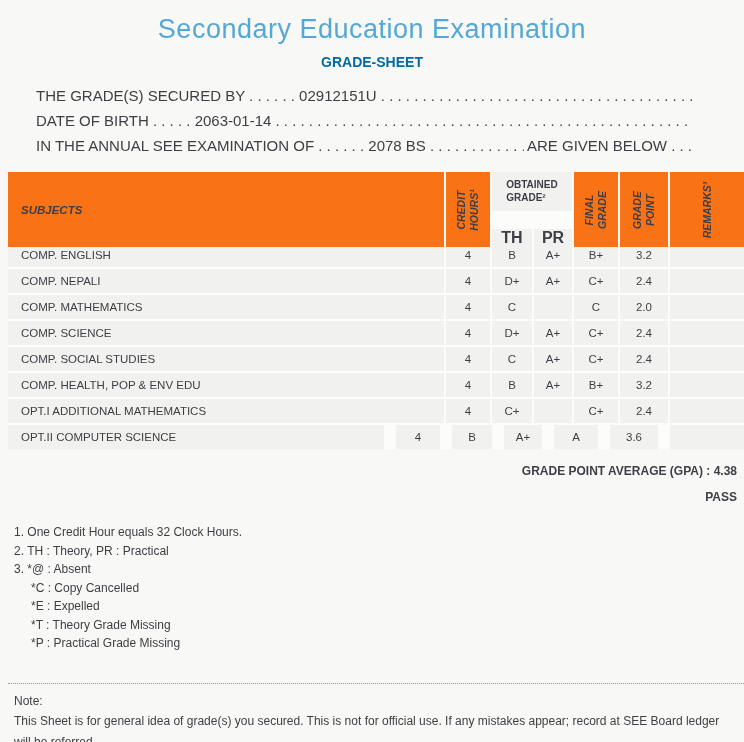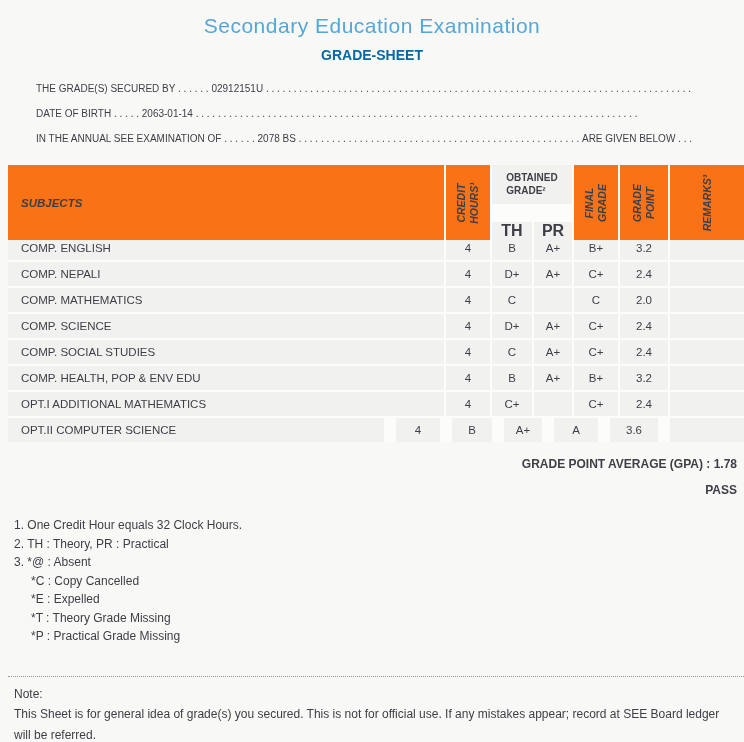--- a/index.html
+++ b/index.html
@@ -8,40 +8,40 @@
     background: #f8f8f7;
     font-family: "Liberation Sans", sans-serif;
     color: #3e3e46;
     overflow: hidden;
   }
   .sheet { padding-top: 14px; }
 
   
   .page-title {
     text-align: center;
-    font-size: 21px;
+    font-size: 27px;
     font-weight: 400;
     letter-spacing: 0.5px;
     color: #54a7d7;
   }
   .sheet-subtitle {
     text-align: center;
     font-size: 14px;
     font-weight: 700;
     color: #0369a1;
     margin-top: 9px;
   }
 
   
   .info-block { margin-top: 13px; }
   .info-line {
     display: flex;
     width: 656px;
     margin-left: 36px;
-    font-size: 10px;
+    font-size: 15px;
     line-height: 25px;
     white-space: pre;
     overflow: hidden;
   }
   .info-line .prefix { flex: 0 0 auto; }
   .info-line .leader { flex: 1 1 auto; min-width: 0; overflow: hidden; }
   .info-line .suffix { flex: 0 0 auto; }
 
   
   .grades-table {
@@ -241,21 +241,21 @@
       <div class="td">4</div>
       <div class="td">B</div>
       <div class="td">A+</div>
       <div class="td">A</div>
       <div class="td">3.6</div>
       <div class="td"></div>
     </div>
   </div>
 
   <div class="summary">
-    <div class="gpa-line">GRADE POINT AVERAGE (GPA) : 1.78</div>
+    <div class="gpa-line">GRADE POINT AVERAGE (GPA) : 4.38</div>
     <div class="result-line">PASS</div>
   </div>
 
   <div class="footnotes">
     <div class="fn">1. One Credit Hour equals 32 Clock Hours.</div>
     <div class="fn">2. TH : Theory, PR : Practical</div>
     <div class="fn">3. *@ : Absent</div>
     <div class="fn-sub">*C : Copy Cancelled</div>
     <div class="fn-sub">*E : Expelled</div>
     <div class="fn-sub">*T : Theory Grade Missing</div>

